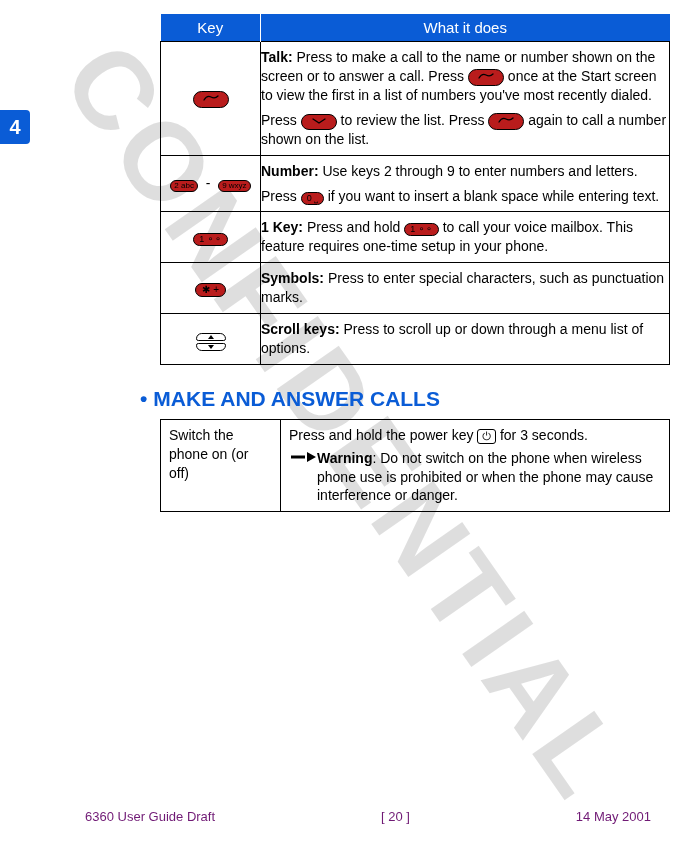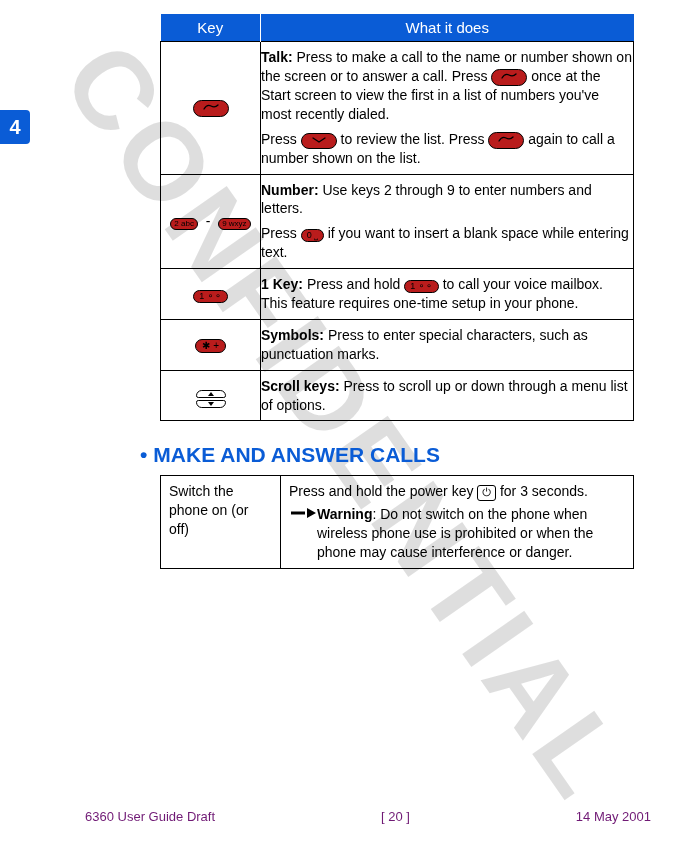--- a/index.html
+++ b/index.html
@@ -41,21 +41,21 @@
     align-items: center;
     justify-content: center;
     border-top-right-radius: 4px;
     border-bottom-right-radius: 4px;
     z-index: 2;
   }
   .content {
     position: absolute;
     left: 160px;
     top: 14px;
-    width: 474px;
+    width: 510px;
     z-index: 1;
   }
   table.keytable {
     border-collapse: collapse;
     width: 100%;
     font-size: 14px;
   }
   table.keytable th {
     background: #0a5cd6;
     color: #fff;

